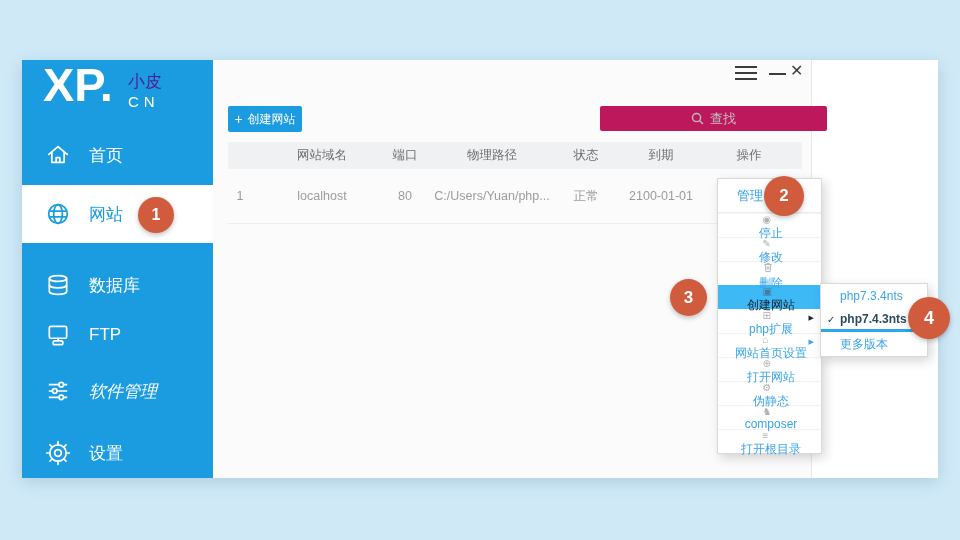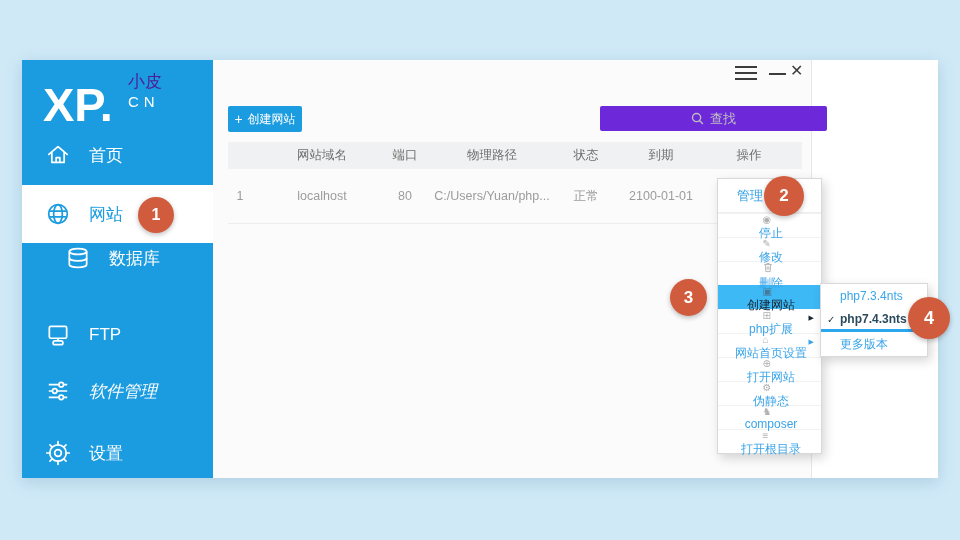--- a/index.html
+++ b/index.html
@@ -11,49 +11,49 @@
   }
   
   .window {
     position:absolute; left:22px; top:60px; width:916px; height:418px;
     background:#ffffff; box-shadow:0 4px 16px rgba(30,90,130,.18);
   }
   
   .sidebar { position:absolute; left:0; top:0; width:191px; height:418px; background:#1b9ce0; }
   .logo-main {
     position:absolute; left:21px; top:-6px; color:#fff; font-size:47px; font-weight:bold;
-    letter-spacing:0px; line-height:62px;margin-top:20px;
+    letter-spacing:0px; line-height:62px;
   }
   .logo-sub1 { position:absolute; left:106px; top:10px; color:#4c1d95; font-size:17px; }
   .logo-sub2 { position:absolute; left:106px; top:33px; color:#fff; font-size:15px; letter-spacing:5px; }
   .nav-item {
     position:absolute; left:0; width:191px; height:44px;
     display:flex; align-items:center; color:#fff; cursor:pointer;
   }
   .nav-item svg { margin-left:23px; width:26px; height:26px; flex:none; }
   .nav-item .nav-label { margin-left:18px; font-size:17px; }
   .nav-item.active { height:58px; background:#ffffff; color:#1b9ce0; }
-  .nv-home { top:73px; } .nv-site { top:125px; } .nv-db { top:176px;padding-left:20px; }
+  .nv-home { top:73px; } .nv-site { top:125px; } .nv-db { top:203px; }
   .nv-ftp { top:253px; } .nv-soft { top:309px;font-style:italic; } .nv-set { top:371px; }
   
   .main { position:absolute; left:191px; top:0; width:599px; height:418px; background:#fbfbfc; border-right:1px solid #e7e7e7; }
   
   .hamburger { position:absolute; left:522px; top:6px; width:22px; height:15px; cursor:pointer; }
   .hamburger i { display:block; width:22px; height:2px; background:#3c3c3c; margin-bottom:4px; }
   .min-btn { position:absolute; left:556px; top:13px; width:17px; height:2px; background:#3c3c3c; cursor:pointer; }
   .close-btn { position:absolute; left:577px; top:1px; font-size:16px; color:#3c3c3c; cursor:pointer; }
   
   .create-btn {
     position:absolute; left:15px; top:46px; width:74px; height:26px; background:#1b9ce0;
     color:#fff; font-size:12px; border-radius:2px; display:flex; align-items:center;
     justify-content:center; gap:5px; cursor:pointer;
   }
   .create-btn .plus { font-size:14px; line-height:1; }
   .search-box {
-    position:absolute; left:387px; top:46px; width:227px; height:25px; background:#6d28d9;
+    position:absolute; left:387px; top:46px; width:227px; height:25px; background:#be185d;
     border-radius:2px; display:flex; align-items:center; justify-content:center; gap:6px;
     color:#c0c0c0; font-size:13px; cursor:text;
   }
   
   .thead { position:absolute; left:15px; top:82px; width:574px; height:27px; background:#f0f1f2; }
   .hcell { position:absolute; top:82px; height:27px; line-height:27px; transform:translateX(-50%);
            font-size:12.5px; color:#6e6e6e; white-space:nowrap; }
   .rcell { position:absolute; top:109px; height:54px; line-height:54px; transform:translateX(-50%);
            font-size:12.5px; color:#9c9c9c; white-space:nowrap; }
   .c1{left:27px;} .c2{left:109px;} .c3{left:192px;} .c4{left:279px;} .c5{left:373px;} .c6{left:448px;} .c7{left:536px;}

